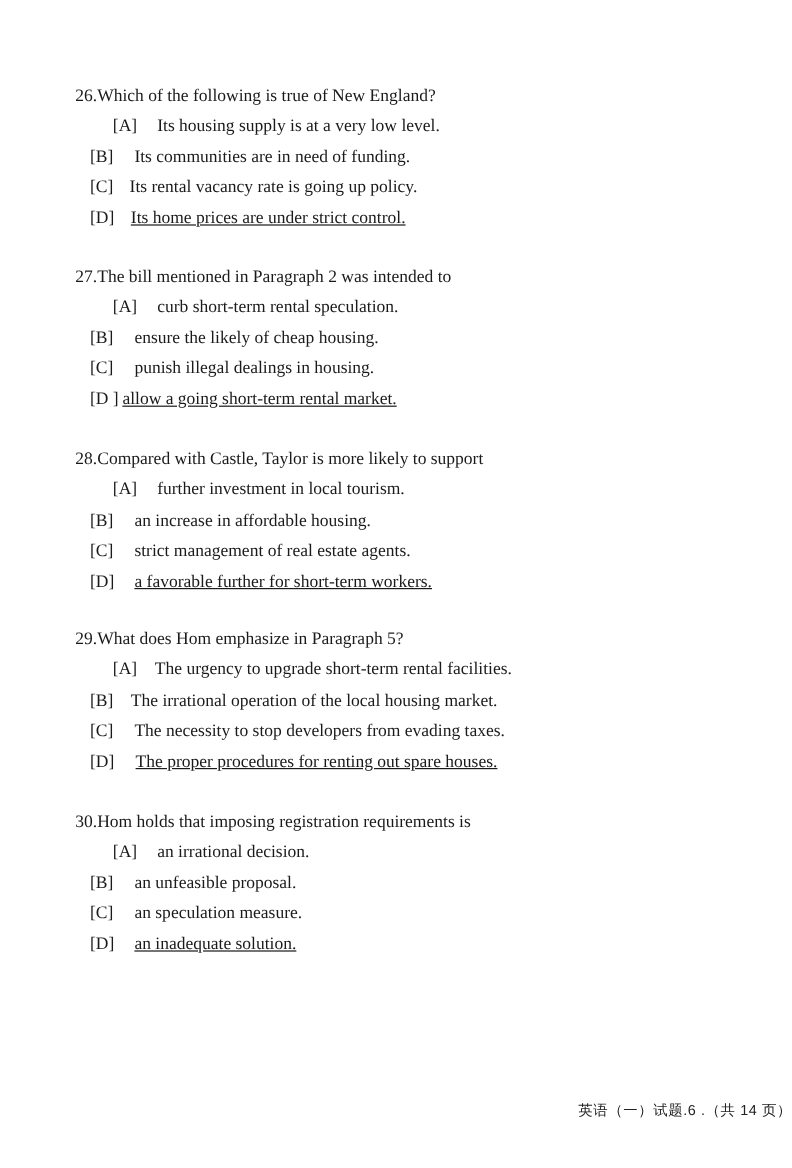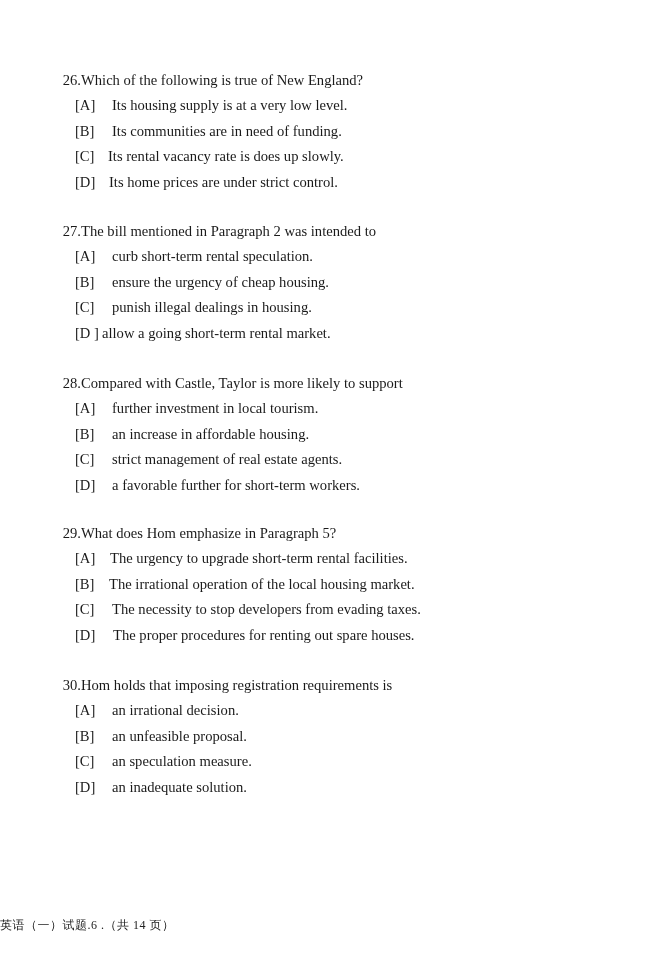--- a/index.html
+++ b/index.html
@@ -42,55 +42,55 @@
     }
     .opt-label {
       display: inline-block;
       width: 37px;
     }
     .footer {
       position: absolute;
       top: 917px;
       left: 0;
       width: 660px;
-      text-align: left;
-      font-family: Liberation Serif, serif;
+      text-align: right;
+      font-family: Liberation Sans, sans-serif;
       font-size: 12px;
       color: #222;
       letter-spacing: 0.5px;
     }
     #q26 { top: 71px; }
     #q27 { top: 222px; }
     #q28 { top: 374px; }
     #q29 { top: 524px; }
     #q30 { top: 676px; }
-    .o1 { top: 25px; }
+    .o1 { top: 25px; margin-left: 19px; }
     .o2 { top: 51px; }
     .o3 { top: 76px; }
-    .o4 { top: 102px; }
+    .o4 { top: 102px; text-decoration: underline; }
   </style>
 </head>
 <body>
 
 <div class="question" id="q26">
   <div class="q-stem">
     <span class="q-num">26.</span><span>Which of the following is true of New England?</span>
   </div>
   <div class="option o1"><span class="opt-label">[A]</span><span>Its housing supply is at a very low level.</span></div>
   <div class="option o2"><span class="opt-label">[B]</span><span>Its communities are in need of funding.</span></div>
-  <div class="option o3"><span class="opt-label" style="width:33px">[C]</span><span>Its rental vacancy rate is does up slowly.</span></div>
+  <div class="option o3"><span class="opt-label" style="width:33px">[C]</span><span>Its rental vacancy rate is going up policy.</span></div>
   <div class="option o4"><span class="opt-label" style="width:34px">[D]</span><span>Its home prices are under strict control.</span></div>
 </div>
 
 <div class="question" id="q27">
   <div class="q-stem">
     <span class="q-num">27.</span><span>The bill mentioned in Paragraph 2 was intended to</span>
   </div>
   <div class="option o1"><span class="opt-label">[A]</span><span>curb short-term rental speculation.</span></div>
-  <div class="option o2"><span class="opt-label">[B]</span><span>ensure the urgency of cheap housing.</span></div>
+  <div class="option o2"><span class="opt-label">[B]</span><span>ensure the likely of cheap housing.</span></div>
   <div class="option o3"><span class="opt-label">[C]</span><span>punish illegal dealings in housing.</span></div>
   <div class="option o4"><span class="opt-label" style="width:27px">[D ]</span><span>allow a going short-term rental market.</span></div>
 </div>
 
 <div class="question" id="q28">
   <div class="q-stem">
     <span class="q-num">28.</span><span>Compared with Castle, Taylor is more likely to support</span>
   </div>
   <div class="option o1"><span class="opt-label">[A]</span><span>further investment in local tourism.</span></div>
   <div class="option o2"><span class="opt-label">[B]</span><span>an increase in affordable housing.</span></div>

